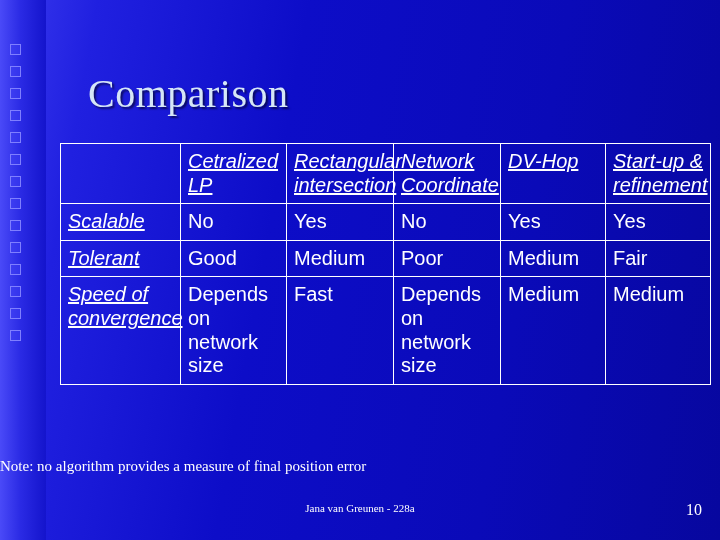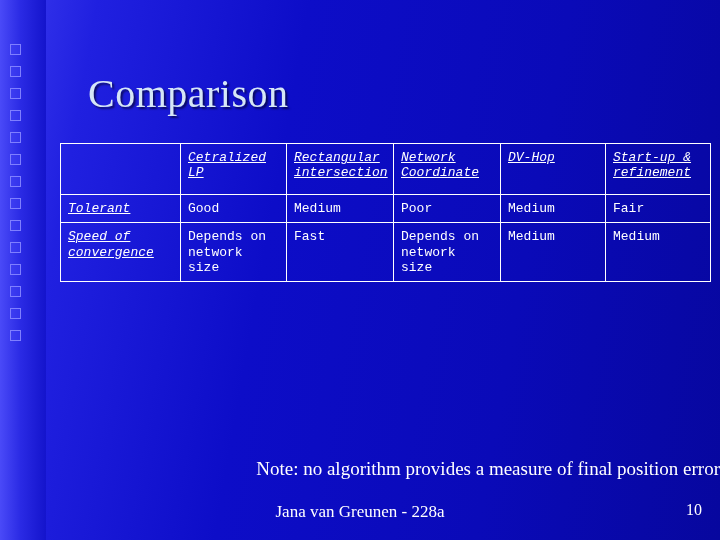--- a/index.html
+++ b/index.html
@@ -55,22 +55,22 @@
     position: absolute;
     left: 60px;
     top: 143px;
     width: 650px;
     border-collapse: collapse;
     table-layout: fixed;
   }
   table.cmp td {
     border: 1px solid #ffffff;
     color: #ffffff;
-    font-family: Liberation Mono, monospace;
-    font-size: 13px;
+    font-family: Liberation Sans, sans-serif;
+    font-size: 20px;
     vertical-align: top;
     padding: 6px 6px 6px 7px;
     line-height: 1.18;
   }
   td.hdr {
     font-style: italic;
     text-decoration: underline;
     height: 38px;
   }
   td.rowhdr {
@@ -78,33 +78,33 @@
     text-decoration: underline;
   }
   td.corner {
     border: 1px solid #ffffff;
   }
   .note {
     position: absolute;
     left: 0;
     top: 458px;
     width: 720px;
-    text-align: right;
+    text-align: left;
     color: #ffffff;
-    font-size: 19px;
+    font-size: 15px;
     font-family: "Liberation Serif", serif;
   }
   .footer-center {
     position: absolute;
     left: 0;
     top: 502px;
     width: 720px;
     text-align: center;
     color: #ffffff;
-    font-size: 17px;
+    font-size: 11px;
     font-family: "Liberation Serif", serif;
   }
   .footer-page {
     position: absolute;
     right: 18px;
     top: 501px;
     color: #ffffff;
     font-size: 16px;
     font-family: "Liberation Serif", serif;
   }
@@ -146,20 +146,28 @@
     <tbody>
       <tr>
         <td class="corner"></td>
         <td class="hdr">Cetralized LP</td>
         <td class="hdr">Rectangular intersection</td>
         <td class="hdr">Network Coordinate</td>
         <td class="hdr">DV-Hop</td>
         <td class="hdr">Start-up &amp; refinement</td>
       </tr>
       <tr>
+        <td class="rowhdr">Scalable</td>
+        <td>No</td>
+        <td>Yes</td>
+        <td>No</td>
+        <td>Yes</td>
+        <td>Yes</td>
+      </tr>
+      <tr>
         <td class="rowhdr">Tolerant</td>
         <td>Good</td>
         <td>Medium</td>
         <td>Poor</td>
         <td>Medium</td>
         <td>Fair</td>
       </tr>
       <tr>
         <td class="rowhdr">Speed of convergence</td>
         <td>Depends on network size</td>

